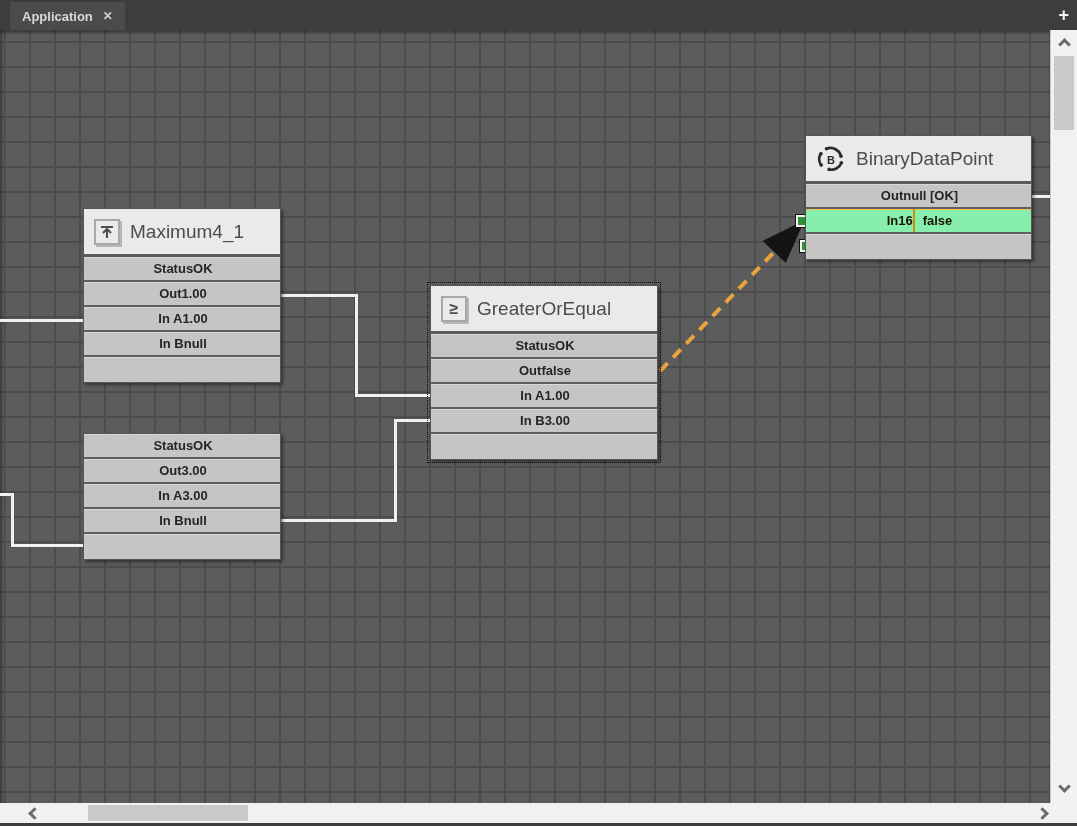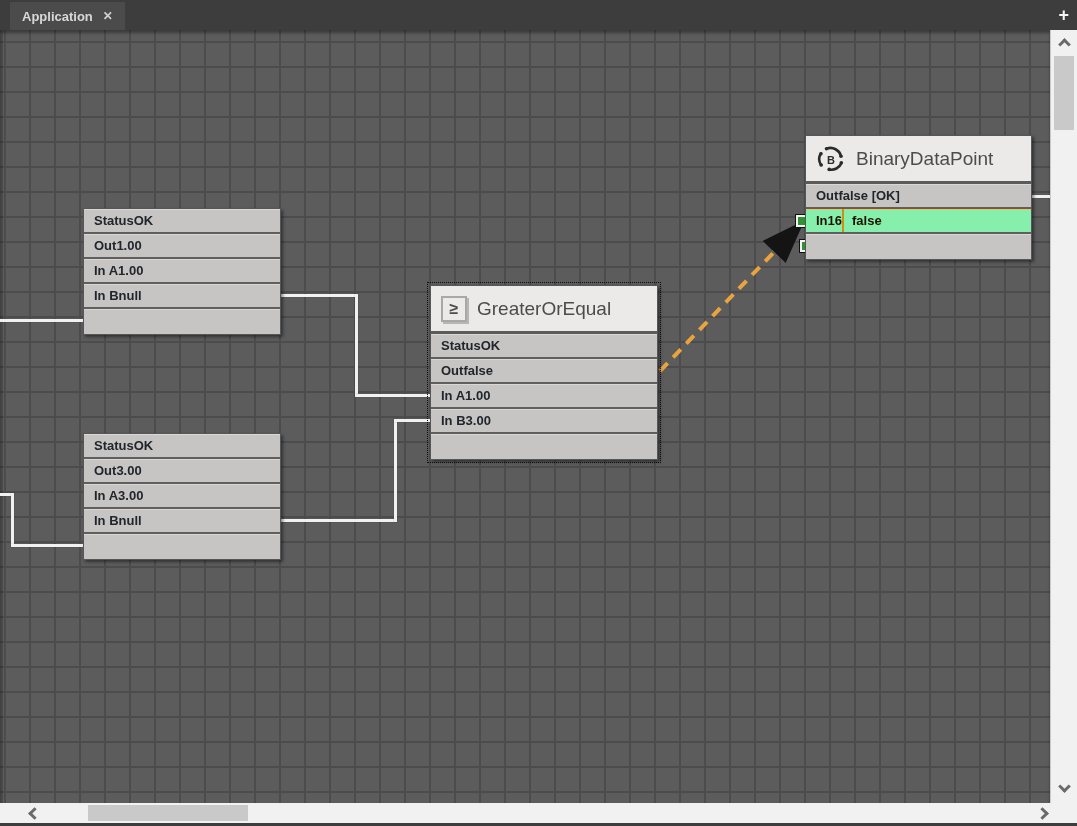--- a/index.html
+++ b/index.html
@@ -43,21 +43,21 @@
   .hicon { width:26px; height:26px; flex:0 0 26px; position:relative;
            border:2px solid #a9a8a6; box-shadow:2px 2px 0 #b7b6b4; background:#ebeae8;
            display:flex; align-items:center; justify-content:center; }
   .hicon svg { display:block; }
   .gte-glyph { font-size:16px; font-weight:bold; color:#4c4c4c; line-height:1; }
   .bin-icon { width:30px; height:30px; flex:0 0 30px; position:relative;
               display:flex; align-items:center; justify-content:center; }
 
   .prow { height:25px; border-bottom:2px solid #5f5f5f; background:#c6c5c3;
           box-shadow:inset 0 1px 0 #d9d8d6;
-          display:flex; align-items:center; justify-content:flex-start;
+          display:flex; align-items:center; justify-content:center;
           padding:0 8px 0 10px; }
   .prow:last-child { border-bottom:none; }
   .prow .lbl, .prow .val { font-size:13px; font-weight:bold; color:#20262c; white-space:nowrap; }
   .prow.hl { background:#86efac; box-shadow:inset 0 1px 0 #f6c154; }
   .prow.hl .lbl, .prow.hl .val { color:#1e1303; }
   .prow.hl .val { border-left:2px solid #d18f10; padding-left:8px; height:100%;
                   display:flex; align-items:center; }
   .prow.empty { height:25px; }
 
   
@@ -106,20 +106,30 @@
         <marker id="arrow" orient="auto" markerWidth="12" markerHeight="10" refX="9" refY="4">
           <path d="M0,0 L11,4 L0,8 z" fill="#141414"></path>
         </marker>
       </defs>
       <line x1="660" y1="341" x2="799" y2="196" stroke="#e8a43e" stroke-width="4" stroke-dasharray="11 8" marker-end="url(#arrow)"></line>
     </svg>
     <div class="handle" style="left:796px;top:185px;"></div>
     <div class="handle" style="left:800px;top:210px;"></div>
 
     <div class="block" style="left:83px;top:178px;width:198px;">
+      <div class="block-header">
+        <span class="hicon">
+          <svg width="16" height="16" viewBox="0 0 16 16">
+            <line x1="2" y1="3" x2="14" y2="3" stroke="#4c4c4c" stroke-width="2"></line>
+            <line x1="8" y1="5" x2="8" y2="14" stroke="#4c4c4c" stroke-width="2"></line>
+            <path d="M4,9 L8,5 L12,9" fill="none" stroke="#4c4c4c" stroke-width="2"></path>
+          </svg>
+        </span>
+        <span class="block-title">Maximum4_1</span>
+      </div>
       <div class="prow">
         <span class="lbl">Status</span>
         <span class="val">OK</span>
       </div>
       <div class="prow">
         <span class="lbl">Out</span>
         <span class="val">1.00</span>
       </div>
       <div class="prow">
         <span class="lbl">In A</span>
@@ -195,21 +205,21 @@
               <circle cx="5.2" cy="21" r="1.8"></circle>
                 <circle cx="5" cy="9.8" r="1.8"></circle>
             </g>
             <text x="15" y="19.5" text-anchor="middle" font-size="11" font-weight="bold" font-family="Liberation Sans, sans-serif" fill="#2b2b2b">B</text>
           </svg>
         </span>
         <span class="block-title">BinaryDataPoint</span>
       </div>
       <div class="prow">
         <span class="lbl">Out</span>
-        <span class="val">false [OK]</span>
+        <span class="val">null [OK]</span>
       </div>
       <div class="prow hl">
         <span class="lbl">In16</span>
         <span class="val">false</span>
       </div>
       <div class="prow empty"></div>
     </div>
 
   </div>
 

